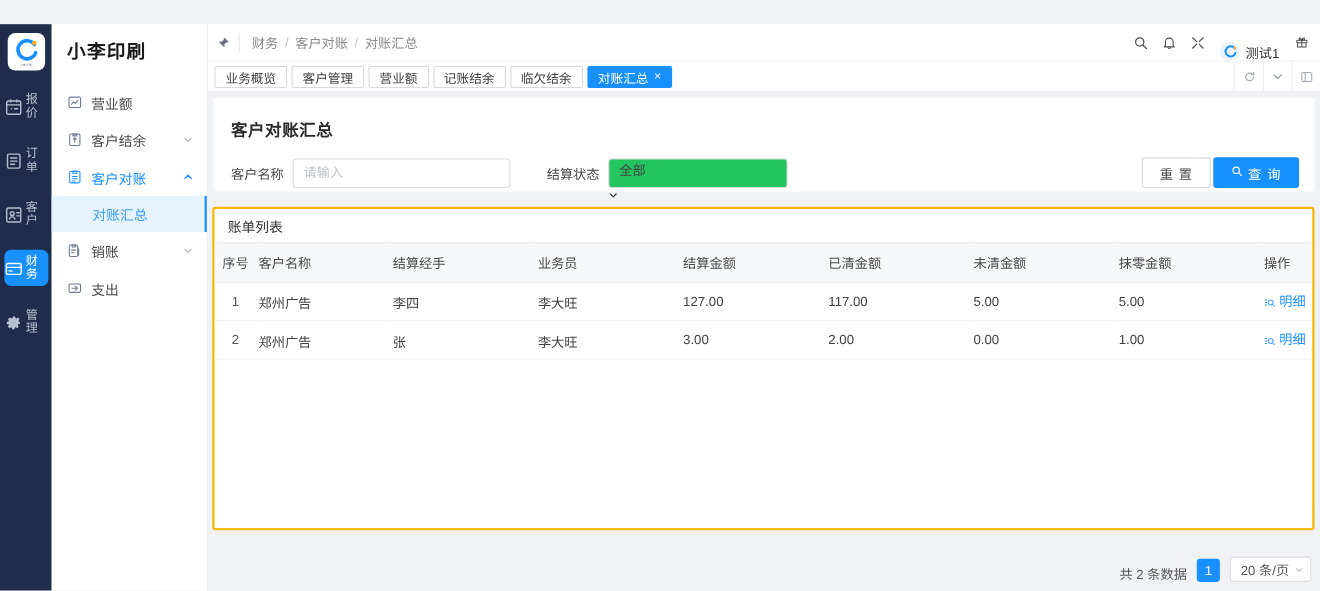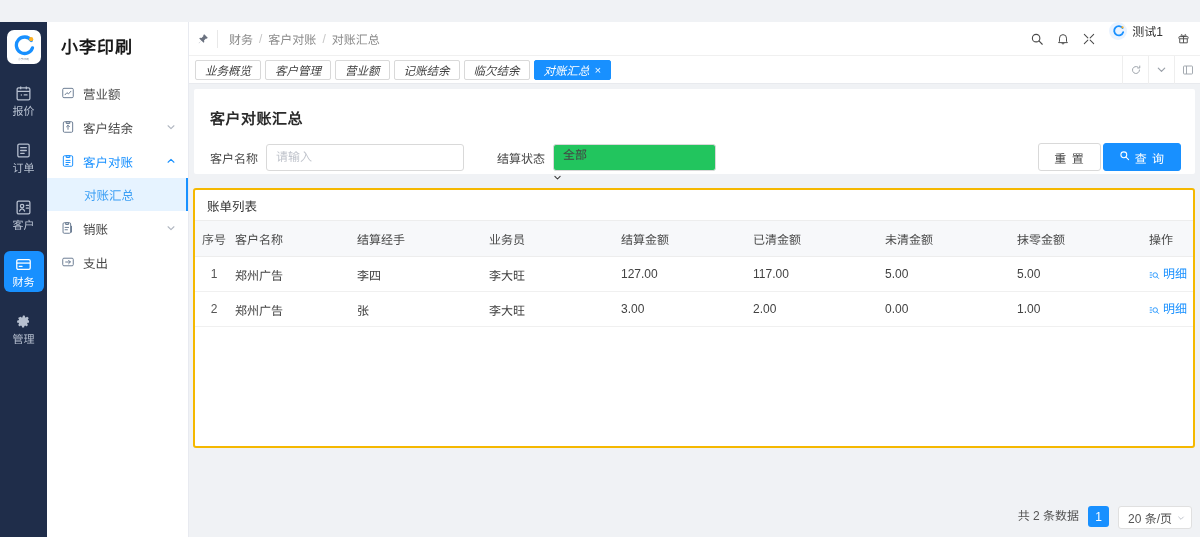--- a/index.html
+++ b/index.html
@@ -39,21 +39,21 @@
     display:flex; flex-direction:column; align-items:center;
   }
   .rail-logo {
     width:34px; height:34px; margin-top:8px; border-radius:7px;
     background:#ffffff; display:flex; align-items:center; justify-content:center;
     flex-direction:column;
   }
   .rail-logo .mini { font-size:2.6px; color:#7a8699; letter-spacing:.2px; margin-top:1px; }
   .rail-item {
     width:40px; margin-top:16px; padding:5px 0 4px; border-radius:6px;
-    display:flex; flex-direction:column; align-items:center; gap:3px;
+    display:flex; flex-direction:row; align-items:center; gap:3px;
     color:#b7c0d0; cursor:pointer;
   }
   .rail-item .rlabel { font-size:11px; line-height:12px; }
   .rail-item.active { background:#1890ff; color:#fff; }
   .rail-item svg { display:block; }
 
   
   .sidebar {
     position:absolute; left:47px; top:22px; width:142px; height:515px;
     background:#fff; border-right:1px solid #e8eaf0;
@@ -86,34 +86,33 @@
   .header {
     position:absolute; left:189px; top:22px; right:0; height:34px;
     background:#fff; display:flex; align-items:center;
     border-bottom:1px solid #f0f0f0;
   }
   .pin { width:28px; display:flex; align-items:center; justify-content:center; color:#6b7280; cursor:pointer; }
   .hdiv { width:1px; height:18px; background:#e8e8e8; }
   .crumbs { display:flex; align-items:center; gap:6px; padding-left:11px; color:#8c8c8c; font-size:12px; }
   .crumbs .sep { color:#c6c6c6; }
   .crumbs .crumb { cursor:pointer; }
-  .header-right { margin-left:auto; display:flex; align-items:flex-start; gap:0; padding-right:4px; }
+  .header-right { margin-left:auto; display:flex; align-items:flex-end; gap:0; padding-right:4px; }
   .hicon { width:26px; height:34px; display:flex; align-items:center; justify-content:center; color:#4a4a4a; cursor:pointer; }
   .avatar {
     width:18px; height:18px; border-radius:50%; background:#eaf3ff;
     display:flex; align-items:center; justify-content:center; margin:0 5px 0 7px;
   }
   .uname { font-size:12px; color:#333; margin-right:7px; cursor:pointer; }
 
   
   .tabbar {
     position:absolute; left:189px; top:56px; right:0; height:28px;
     background:#fff; display:flex; align-items:center; padding-left:6px;
     border-bottom:1px solid #e8eaee;
-    font-style:italic;
   }
   .tab {
     height:20px; padding:0 9px; margin-right:4px; border:1px solid #d9d9d9;
     border-radius:2px; background:#fff; color:#3f3f3f; font-size:11.5px;
     display:flex; align-items:center; cursor:pointer; white-space:nowrap;
   }
   .tab.active { background:#1890ff; border-color:#1890ff; color:#fff; }
   .tab .x { margin-left:5px; font-size:11px; opacity:.95; }
   .tabbar-right { margin-left:auto; display:flex; align-items:stretch; height:28px; }
   .tb-tool {
@@ -147,21 +146,21 @@
   .btn {
     height:28px; padding:0 15px; border-radius:3px; font-size:12px;
     display:flex; align-items:center; justify-content:center; gap:5px; cursor:pointer;
     letter-spacing:1px;
   }
   .btn-default { border:1px solid #d9d9d9; background:#fff; color:#4a4a4a; }
   .btn-primary { background:#1890ff; border:1px solid #1890ff; color:#fff; }
 
   
   .panel-list {
-    position:absolute; left:4px; top:104px; right:5px; height:260px;
+    position:absolute; left:4px; top:104px; right:5px; height:294px;
     background:#fff; border:2px solid #f5b800; border-radius:3px; overflow:hidden;
   }
   .list-title { height:30px; display:flex; align-items:center; padding-left:12px; font-size:12.5px; color:#333; }
   table { width:100%; border-collapse:collapse; table-layout:fixed; }
   thead tr { background:#f7f8fa; }
   th {
     height:36px; font-size:12px; font-weight:normal; color:#4a4a4a;
     text-align:left; padding-left:2px; border-top:1px solid #ededed; border-bottom:1px solid #ededed;
   }
   td {
@@ -173,21 +172,21 @@
   .c-name { width:122px; }
   .c-handler { width:132px; }
   .c-sales { width:132px; }
   .c-amt { width:132px; }
   .c-act { width:auto; }
   .detail-link { color:#1890ff; cursor:pointer; display:inline-flex; align-items:flex-end; gap:3px; }
   .detail-link svg { display:block; }
 
   
   .pager {
-    position:absolute; right:8px; bottom:8px; display:flex; align-items:flex-start; gap:9px;
+    position:absolute; right:8px; bottom:8px; display:flex; align-items:flex-end; gap:9px;
     font-size:12px; color:#555;
   }
   .pg-num {
     min-width:21px; height:21px; padding:0 5px; background:#1890ff; color:#fff;
     border-radius:3px; display:flex; align-items:center; justify-content:center; font-size:12px;
     cursor:pointer;
   }
   .pg-size {
     height:23px; padding:0 19px 0 9px; border:1px solid #e0e0e0; border-radius:3px;
     background:#fff; color:#555; display:flex; align-items:center; position:relative; cursor:pointer;

